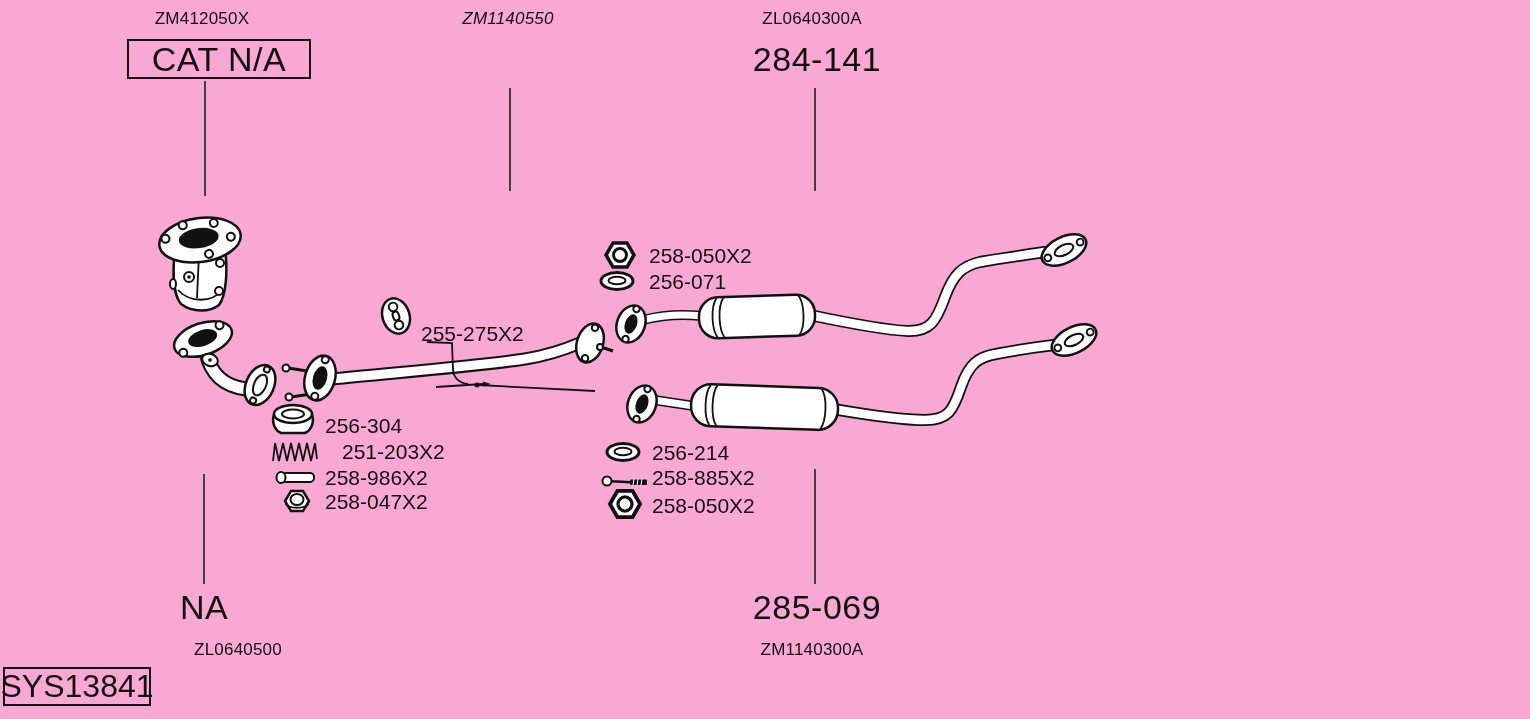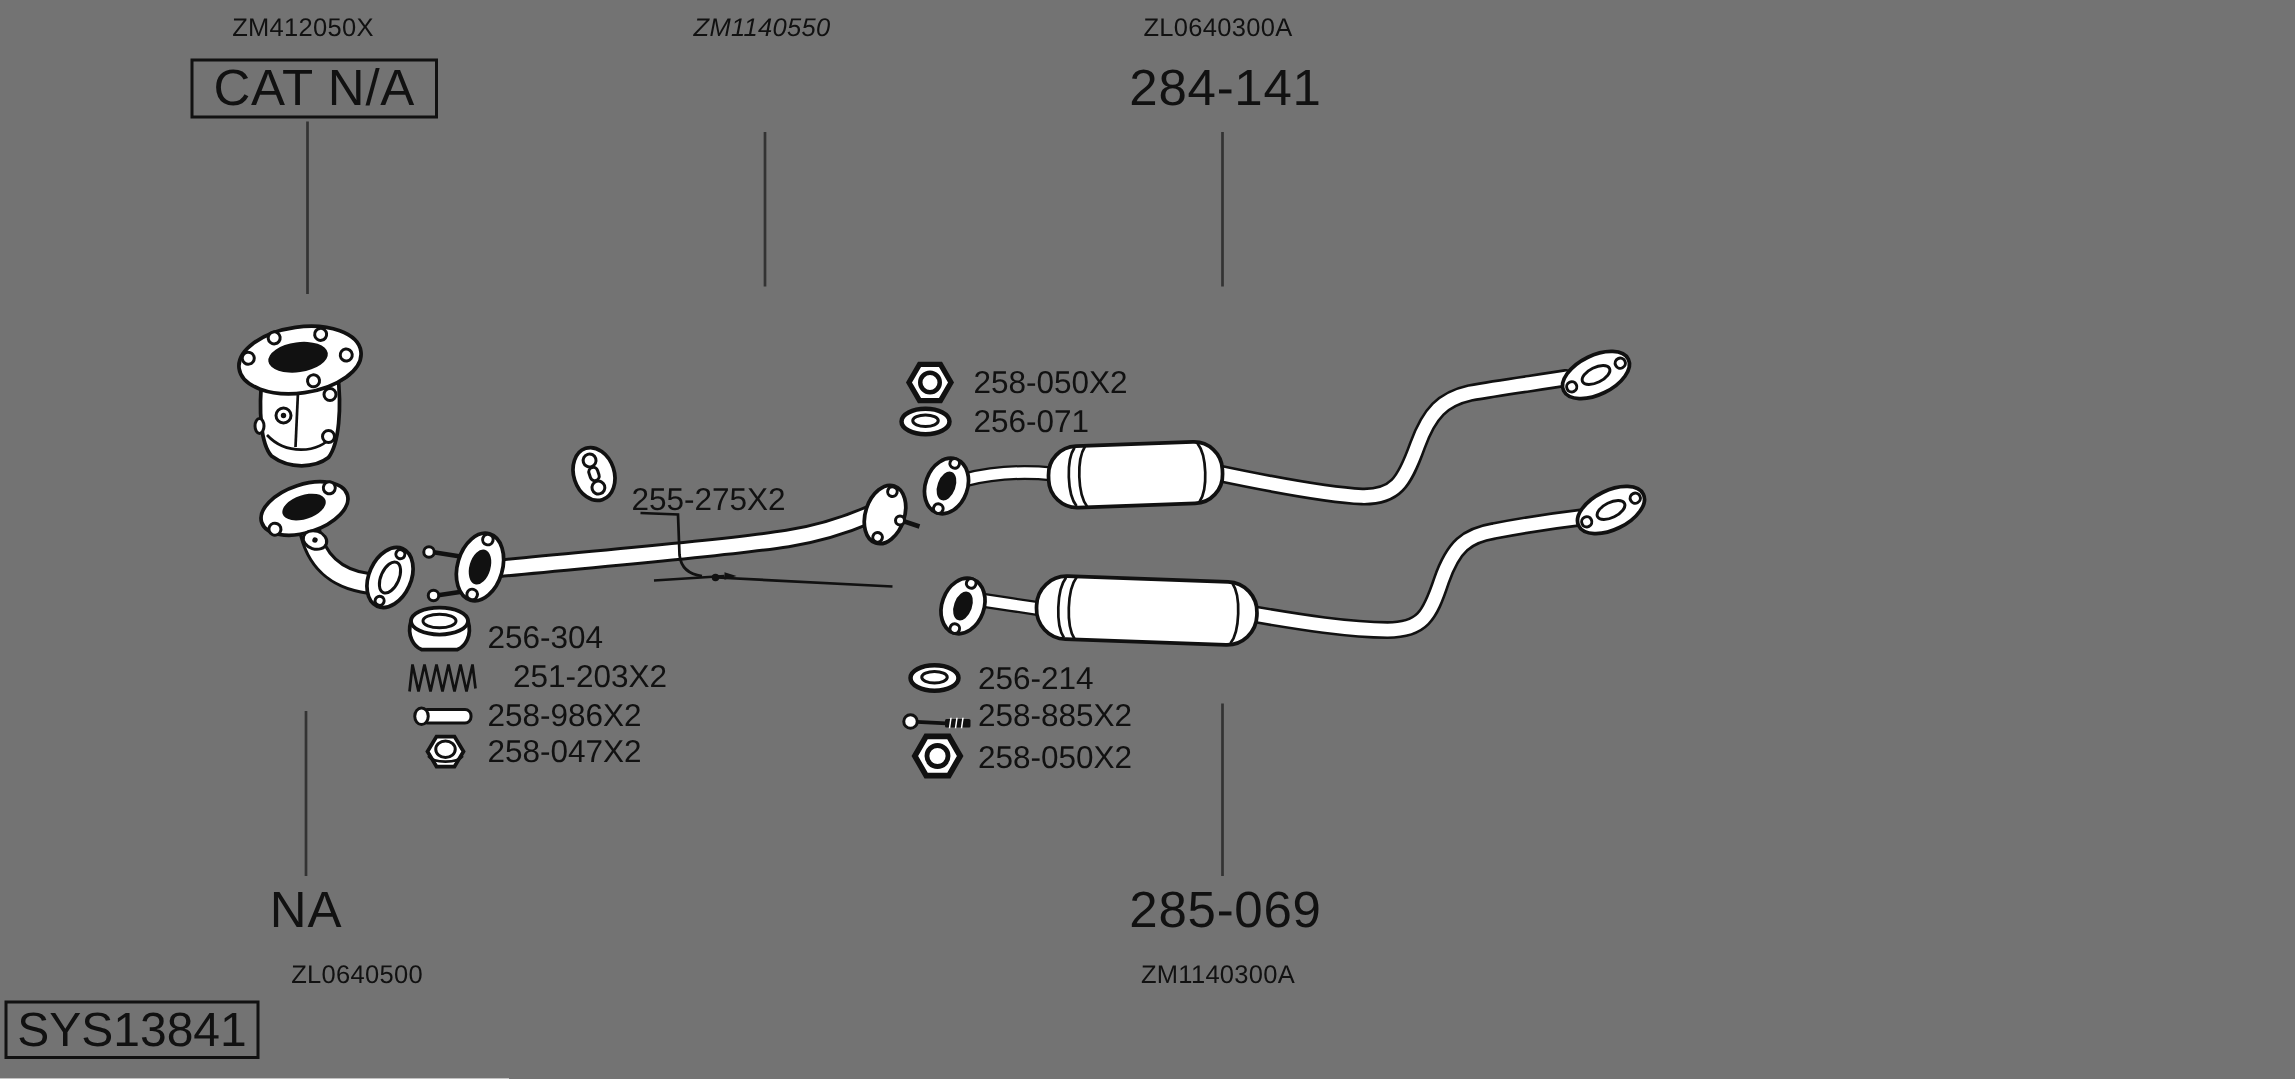--- a/index.html
+++ b/index.html
@@ -1,17 +1,17 @@
 <!DOCTYPE html>
 <html><head>
 <meta charset="utf-8">
 <style>
   html,body { margin:0; padding:0; background:#fff; }
   .canvas {
-    position:relative; width:1530px; height:719px; background:#737373;
+    position:relative; width:1530px; height:719px; background:#f9a8d4;
     font-family:"Liberation Sans","DejaVu Sans",sans-serif; color:#111;
     overflow:hidden;
   }
   .abs  { position:absolute; white-space:nowrap; }
   .cx   { transform:translateX(-50%); }
   .code { font-size:17px; letter-spacing:0.2px; }
   .big  { font-size:34px; letter-spacing:0.5px; }
   .pl   { font-size:21px; }
   .box  { border:2px solid #111; display:flex; align-items:center; justify-content:center; box-sizing:border-box; }
   svg#art { position:absolute; left:0; top:0; }
@@ -203,36 +203,36 @@
       <line x1="27" y1="-2.5" x2="26" y2="4.5" stroke="#fff" stroke-width="1"></line>
       <line x1="31" y1="-2.5" x2="30" y2="4.5" stroke="#fff" stroke-width="1"></line>
       <line x1="35" y1="-2.5" x2="34" y2="4.5" stroke="#fff" stroke-width="1"></line>
     </g>
     <g transform="translate(625 504) scale(1.08)">
       <use href="#hexnut"></use>
     </g>
   </svg>
 
   <div class="abs cx code" style="left:202px; top:9px;">ZM412050X</div>
-  <div class="abs box big" style="left:127px; top:39px; width:165px; height:40px;">
+  <div class="abs box big" style="left:127px; top:39px; width:184px; height:40px;">
     <span>CAT N/A</span>
   </div>
 
   <div class="abs cx code" style="left:508px; top:9px;font-style:italic;">ZM1140550</div>
 
   <div class="abs cx code" style="left:812px; top:9px;">ZL0640300A</div>
   <div class="abs cx big" style="left:817px; top:40px;">284-141</div>
 
   <div class="abs cx big" style="left:204px; top:588px;text-align:right;">NA</div>
   <div class="abs cx code" style="left:218px; top:640px;margin-left:20px;">ZL0640500</div>
 
   <div class="abs cx big" style="left:817px; top:588px;">285-069</div>
   <div class="abs cx code" style="left:812px; top:640px;">ZM1140300A</div>
 
-  <div class="abs box" style="left:3px; top:667px; width:170px; height:39px; font-size:32px;">
+  <div class="abs box" style="left:3px; top:667px; width:148px; height:39px; font-size:32px;">
     <span>SYS13841</span>
   </div>
 
   <div class="abs pl" style="left:421px; top:322px;">255-275X2</div>
 
   <div class="abs pl" style="left:325px; top:414px;">256-304</div>
   <div class="abs pl" style="left:325px; top:440px;margin-left:17px;">251-203X2</div>
   <div class="abs pl" style="left:325px; top:466px;">258-986X2</div>
   <div class="abs pl" style="left:325px; top:490px;">258-047X2</div>
 

